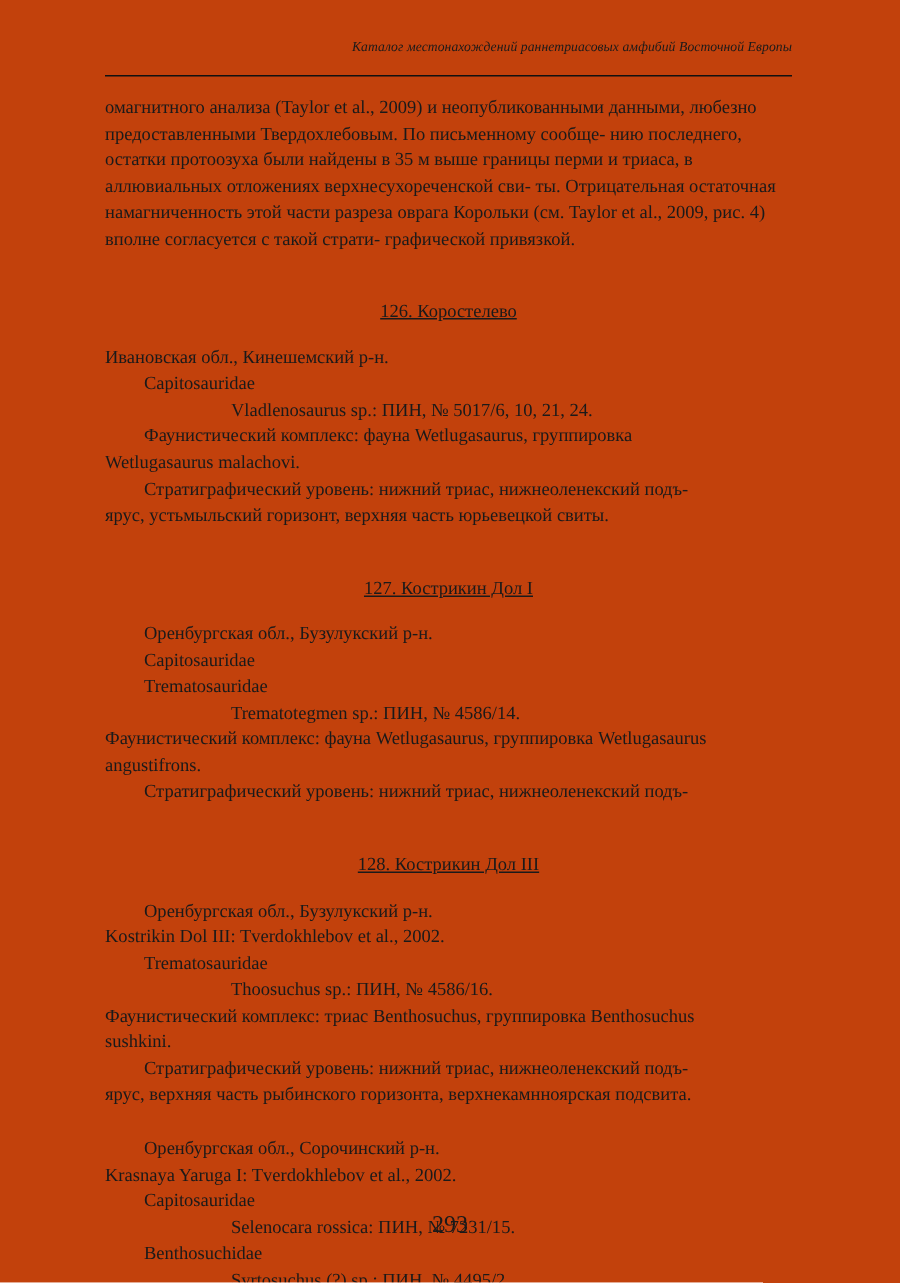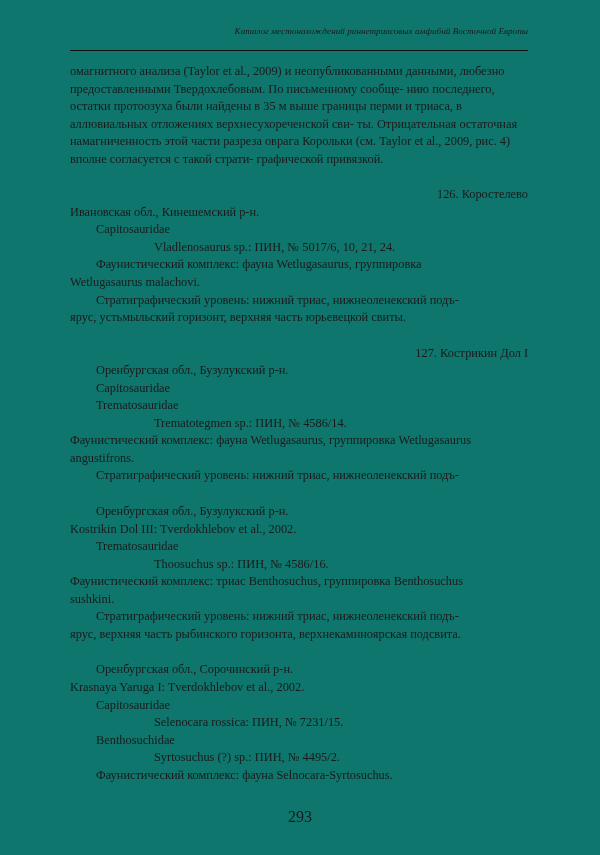--- a/index.html
+++ b/index.html
@@ -16,21 +16,21 @@
     -webkit-font-smoothing: antialiased;
   }
 
   .page {
     position: relative;
     width: 600px;
     height: 855px;
     box-sizing: border-box;
     padding: 16px;
     overflow: hidden;
-    background: #0f766e;
+    background: #c2410c;
   }
 
   
   .running-head {
     position: absolute;
     left: 70px;
     right: 72px;
     top: 26px;
     text-align: right;
     font-style: italic;
@@ -68,24 +68,25 @@
     color: #1a1a1a;
   }
 
   
   p.flush { text-indent: 0; }
 
   
   .entry { margin: 0; }
 
   .entry-title {
-    text-align: right;
+    text-align: center;
     font-size: 12.35px;
     line-height: 17.55px;
-    margin: 0;
+    margin: 13px;
+    text-decoration: underline;
   }
 
   .lvl0  { text-indent: 0;  }
   .lvl1  { text-indent: 26px; }
   .lvl3  { text-indent: 84px; }
 
   .nojust { text-align: left; }
 
   .gap-before-entry { height: 18px; }
 
@@ -139,20 +140,21 @@
       <p class="lvl1 nojust">Capitosauridae</p>
       <p class="lvl1 nojust">Trematosauridae</p>
       <p class="lvl3 nojust">Trematotegmen sp.: ПИН, № 4586/14.</p>
       <p class="lvl0 nojust">Фаунистический комплекс: фауна Wetlugasaurus, группировка Wetlugasaurus</p>
       <p class="lvl0 nojust">angustifrons.</p>
       <p class="lvl1"><span>Стратиграфический уровень: нижний триас, нижнеоленекский подъ-</span></p>
     </div>
 
     <div class="gap-before-entry"></div>
     <div class="entry">
+      <p class="entry-title">128. Кострикин Дол III</p>
       <p class="lvl1 nojust">Оренбургская обл., Бузулукский р-н.</p>
       <p class="lvl0 nojust">Kostrikin Dol III: Tverdokhlebov et al., 2002.</p>
       <p class="lvl1 nojust">Trematosauridae</p>
       <p class="lvl3 nojust">Thoosuchus sp.: ПИН, № 4586/16.</p>
       <p class="lvl0 nojust">Фаунистический комплекс: триас Benthosuchus, группировка Benthosuchus</p>
       <p class="lvl0 nojust">sushkini.</p>
       <p class="lvl1"><span>Стратиграфический уровень: нижний триас, нижнеоленекский подъ-</span></p>
       <p class="lvl0 nojust">ярус, верхняя часть рыбинского горизонта, верхнекамнноярская подсвита.</p>
     </div>
 

